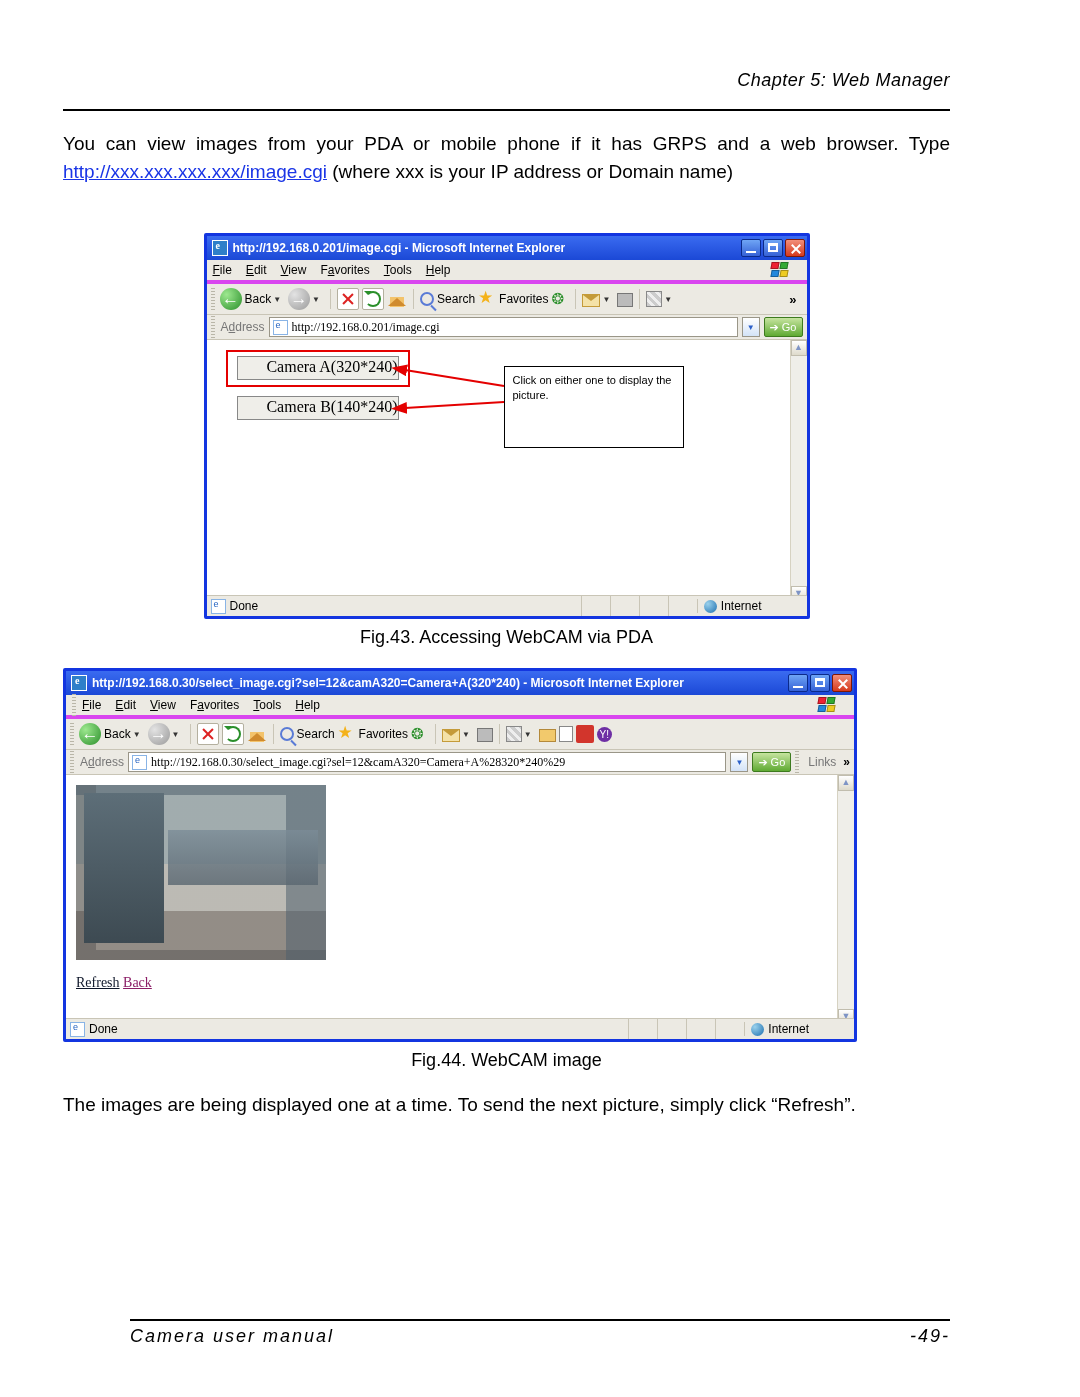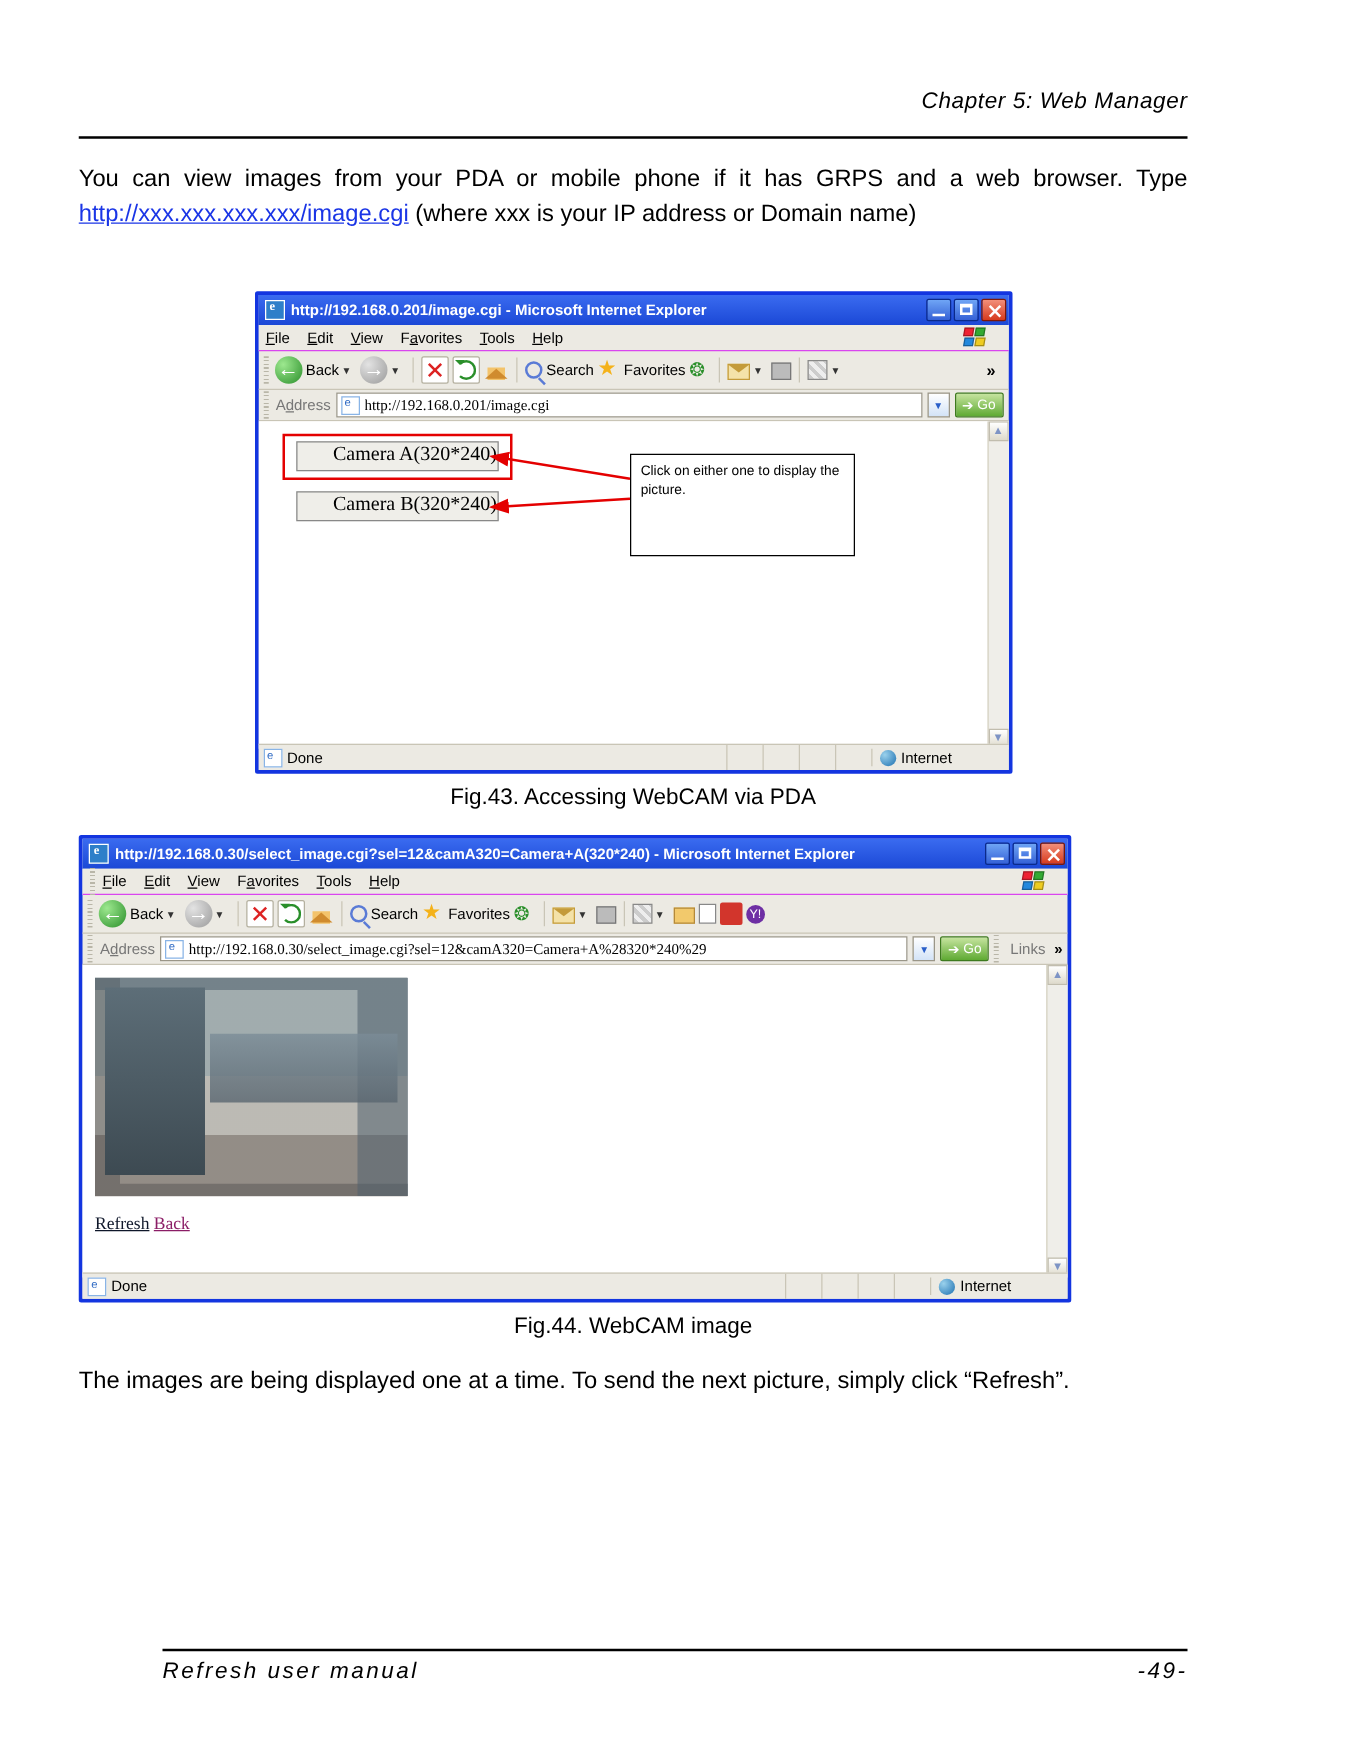--- a/index.html
+++ b/index.html
@@ -23,21 +23,21 @@
   .winbtn { width:20px; height:18px; border-radius:2px; position:relative; box-sizing:border-box; }
   .btn-min {background:linear-gradient(#6fa5f5,#3561d6);border:1px solid #0b2a8a;}
   .btn-min:after{content:"";position:absolute;left:4px;right:4px;bottom:3px;height:2px;background:#fff;}
   .btn-max {background:linear-gradient(#6fa5f5,#3561d6);border:1px solid #0b2a8a;}
   .btn-max:after{content:"";position:absolute;left:4px;top:3px;width:10px;height:9px;border:2px solid #fff;border-top-width:3px;box-sizing:border-box;}
   .btn-close {background:linear-gradient(#f28f7a,#d63a1d);border:1px solid #7d1706;}
   .btn-close:before,.btn-close:after{content:"";position:absolute;left:4px;top:8px;width:12px;height:2px;background:#fff;}
   .btn-close:before{transform:rotate(45deg);} .btn-close:after{transform:rotate(-45deg);}
 
   
-  .menubar { height:20px; background:#eceae3; border-bottom:1px solid #d946ef; display:flex; align-items:center; padding:0 6px; font-size:12px; font-family:Tahoma,Arial,sans-serif; position:relative; }
+  .menubar { height:20px; background:#eceae3; border-bottom:4px solid #d946ef; display:flex; align-items:center; padding:0 6px; font-size:12px; font-family:Tahoma,Arial,sans-serif; position:relative; }
   .menubar span { margin-right:14px; cursor:default; }
   .menubar span u { text-decoration:underline; }
   .winflag { position:absolute; right:4px; top:2px; width:18px; height:16px; }
   .winflag div{position:absolute;width:8px;height:7px;border:1px solid rgba(0,0,0,.3);box-sizing:border-box;transform:skewX(-10deg);}
   .wf-r{background:#e23;left:0;top:0;} .wf-g{background:#3a3;left:9px;top:0;}
   .wf-b{background:#28d;left:0;top:8px;} .wf-y{background:#ec2;left:9px;top:8px;}
 
   
   .toolbar { height:30px; border-bottom:1px solid #c9c5b6; display:flex; align-items:center; padding:0 4px; font-size:12px; gap:3px; font-family:Tahoma,Arial,sans-serif; }
   .tb-grip{width:4px;height:22px;background:repeating-linear-gradient(#b9b6a8 0 1px,transparent 1px 3px);margin-right:2px;}
@@ -213,21 +213,21 @@
       <span class="gobtn">
           <span>Go</span>
         </span>
     </div>
     <div class="content">
       <div class="scroll-r">
           <div class="sar up">▲</div>
           <div class="sar dn">▼</div>
         </div>
       <div class="cambtn camA">Camera A(320*240)</div>
-      <div class="cambtn camB">Camera B(320*240)</div>
+      <div class="cambtn camB">Camera B(140*240)</div>
       <div class="redbox"></div>
       <div class="annot">Click on either one to display the picture.</div>
       <svg class="arrows" width="600" height="280">
         <defs>
             <marker id="ah" markerWidth="10" markerHeight="10" refX="1" refY="3" orient="auto">
               <path d="M0,0 L0,6 L8,3 z" fill="#e40000"></path>
             </marker>
           </defs>
         <line x1="297" y1="46" x2="198" y2="30" stroke="#e40000" stroke-width="2" marker-end="url(#ah)"></line>
         <line x1="297" y1="62" x2="198" y2="68" stroke="#e40000" stroke-width="2" marker-end="url(#ah)"></line>
@@ -377,17 +377,17 @@
       <span class="grip"></span>
     </div>
   </div>
   <div class="caption">Fig.44.  WebCAM image</div>
 
   <p class="para">The images are being displayed one at a time.   To send the next picture, simply click “Refresh”.</p>
 
   <div class="footer">
     <div class="fhr"></div>
     <div class="fr">
-      <span>Refresh user manual</span>
+      <span>Camera user manual</span>
       <span>-49-</span>
     </div>
   </div>
 </div>
 
 </body></html>

